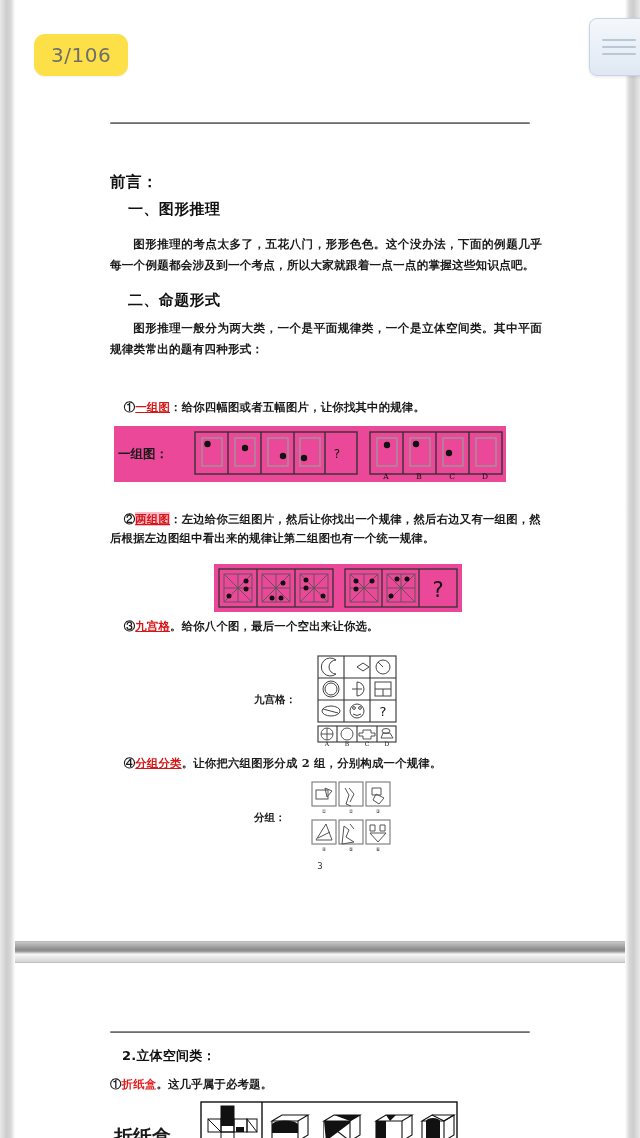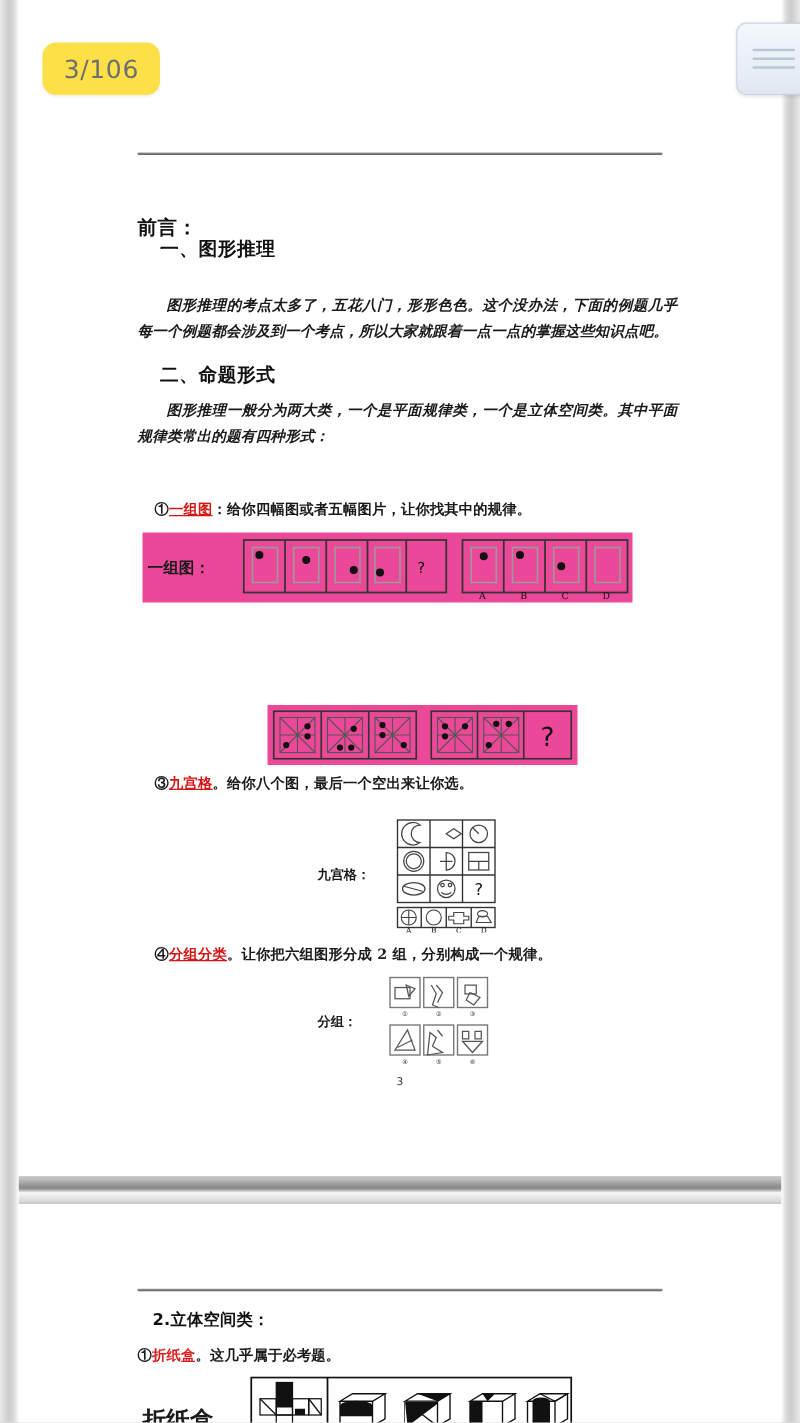--- a/index.html
+++ b/index.html
@@ -89,21 +89,20 @@
   }
   p.body{
     font-family:"DejaVu Serif","Liberation Serif",serif;
     font-size:11.6px;
     font-weight:bold;
     color:#1a1a1a;
     line-height:1.85;
     text-align:justify;
     text-indent:2em;
     letter-spacing:.2px;
-    font-style:italic;
   }
   p.item{
     font-family:"DejaVu Serif","Liberation Serif",serif;
     font-size:11.4px;
     font-weight:bold;
     color:#1a1a1a;
     line-height:1.7;
     text-indent:1.2em;
     letter-spacing:.2px;
   }
@@ -177,21 +176,21 @@
 
   <div class="page" id="page-1">
     <div class="sheet-inner">
 
       <div class="hrule" style="top:136px;"></div>
 
       <div class="doc" style="top:186px;">
         <h1 class="title">前言：</h1>
       </div>
 
-      <div class="doc" style="top:204px;">
+      <div class="doc" style="top:214px;">
         <h2 class="heading">一、图形推理</h2>
       </div>
 
       <div class="doc" style="top:248px;">
         <p class="body">图形推理的考点太多了，五花八门，形形色色。这个没办法，下面的例题几乎每一个例题都会涉及到一个考点，所以大家就跟着一点一点的掌握这些知识点吧。</p>
       </div>
 
       <div class="doc" style="top:332px;">
         <p class="body">图形推理一般分为两大类，一个是平面规律类，一个是立体空间类。其中平面规律类常出的题有四种形式：</p>
       </div>
@@ -249,20 +248,25 @@
           </g>
           <g font-family="DejaVu Serif, serif" font-size="7.5" fill="#111" text-anchor="middle">
             <text x="192" y="51">A</text>
               <text x="225" y="51">B</text>
             <text x="258" y="51">C</text>
               <text x="291" y="51">D</text>
           </g>
         </svg>
       </div>
 
+      <div class="doc" style="top:524px;">
+        <p class="item">
+          <span>②</span><span class="kw-hl">两组图</span><span>：左边给你三组图片，然后让你找出一个规律，然后右边又有一组图，然后根据左边图组中看出来的规律让第二组图也有一个统一规律。</span>
+        </p>
+      </div>
 
       <div class="figbox" style="left:200px; top:578px; width:248px; height:48px; justify-content:center;">
         <svg width="242" height="46" viewBox="0 0 242 46">
           <g fill="none" stroke="#333" stroke-width="1.3">
             <rect x="2" y="4" width="114" height="38"></rect>
             <line x1="40" y1="4" x2="40" y2="42"></line>
               <line x1="78" y1="4" x2="78" y2="42"></line>
           </g>
           <g fill="none" stroke="#555" stroke-width="0.9">
             <rect x="7" y="9" width="28" height="28"></rect>

